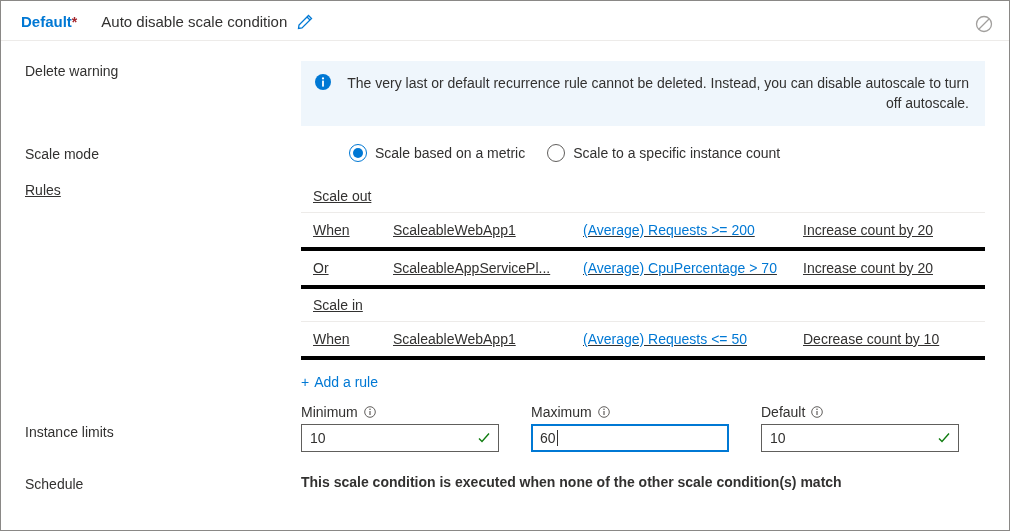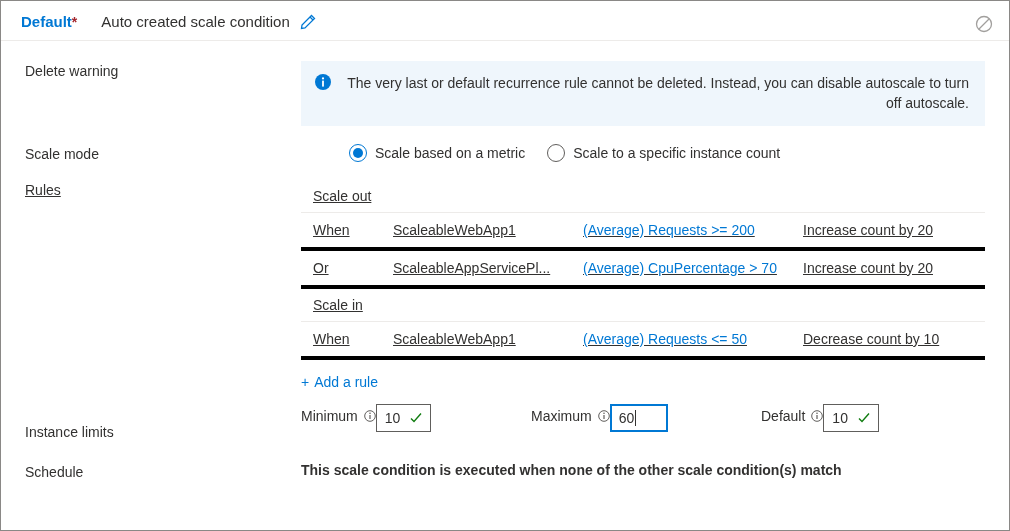--- a/index.html
+++ b/index.html
@@ -115,21 +115,21 @@
   .add-rule {
     color: #0078d4;
     padding: 14px 0 6px 0;
     cursor: pointer;
     display: inline-flex;
     align-items: center;
     font-size: 14px;
   }
   .plus { margin-right: 5px; font-size: 14px; }
   .limits-row { display: flex; gap: 32px; }
-  .limit-col { display: flex; flex-direction: row; width: 198px; }
+  .limit-col { display: flex; flex-direction: column; width: 198px; }
   .limit-label { display: flex; align-items: center; margin-bottom: 4px; font-size: 14px; }
   .limit-label .hint-icon { margin-left: 6px; color: #605e5c; }
   .limit-input {
     height: 28px;
     border: 1px solid #605e5c;
     padding: 0 30px 0 8px;
     font-size: 14px;
     color: #323130;
     position: relative;
   }
@@ -156,21 +156,21 @@
   svg { display: block; }
 </style>
 </head>
 <body>
 
 <div class="panel">
 
   <div class="header">
     <span class="header-title">Default</span>
       <span class="header-asterisk">*</span>
-    <span class="header-subtitle">Auto created scale condition</span>
+    <span class="header-subtitle">Auto disable scale condition</span>
     <span class="edit-icon">
       <svg width="16" height="16" viewBox="0 0 16 16" fill="none">
           <path d="M11.5 1.5l3 3L5 14l-3.5.5L2 11 11.5 1.5z" stroke="#0078d4" stroke-width="1.3" fill="none"></path>
           <path d="M10 3l3 3" stroke="#0078d4" stroke-width="1.3"></path>
         </svg>
     </span>
     <span class="block-icon">
       <svg width="18" height="18" viewBox="0 0 18 18">
           <circle cx="9" cy="9" r="7.5" stroke="#a19f9d" stroke-width="1.3" fill="none"></circle>
           <line x1="4" y1="14" x2="14" y2="4" stroke="#a19f9d" stroke-width="1.3"></line>

